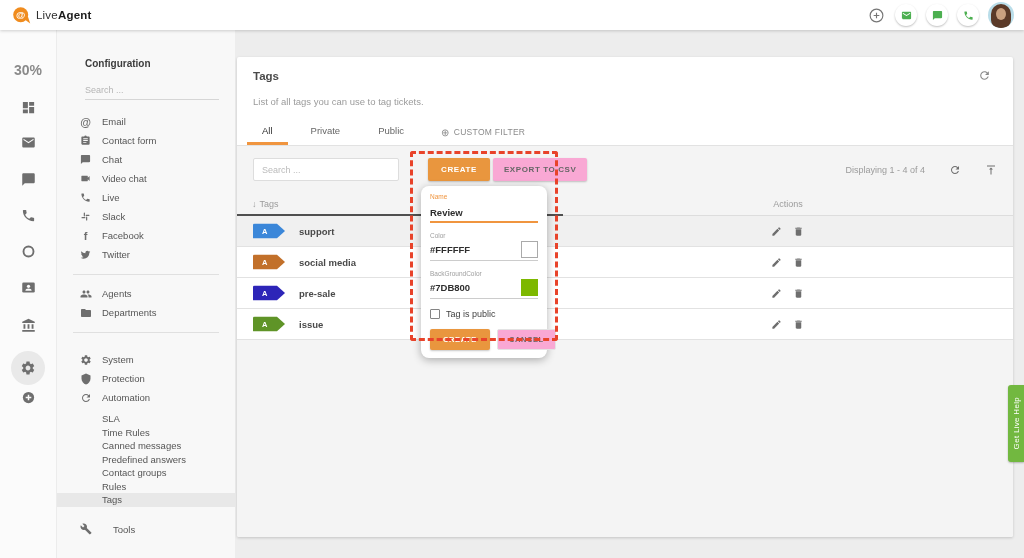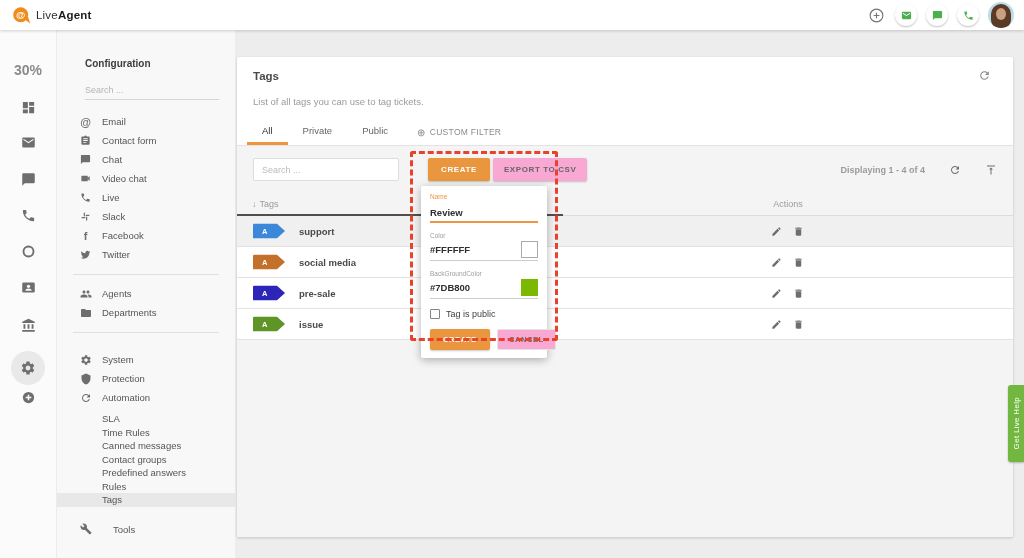--- a/index.html
+++ b/index.html
@@ -42,56 +42,56 @@
   .mtools { margin-top:13px;gap:11px; }
 
   
   .content-bg { position:absolute; left:235px; top:30px; width:789px; height:528px; background:#ededed; }
   .card { position:absolute; left:237px; top:57px; width:776px; height:480px; background:#fff; border-radius:2px;
           box-shadow:0 1px 3px rgba(0,0,0,.18); }
   .card-head { position:relative; height:88px; }
   .card-title { position:absolute; left:16px; top:13px; font-size:11.5px; font-weight:bold; color:#4a4a4a; }
   .card-refresh { position:absolute; right:22px; top:12px; cursor:pointer; }
   .card-desc { position:absolute; left:16px; top:39px; font-size:9.5px; color:#9b9b9b; }
-  .tabs { position:absolute; left:10px; bottom:0; display:flex; align-items:stretch; height:26px; }
+  .tabs { position:absolute; left:10px; bottom:0; display:flex; align-items:stretch; height:26px;gap:8px; }
   .tab { padding:0 15px; display:flex; align-items:center; font-size:9.5px; color:#666; cursor:pointer; border-bottom:3px solid transparent; }
   .tab.active { color:#333; border-bottom-color:#f0953f; }
   .tab-filter { display:flex; align-items:center; gap:4px; padding:0 14px; font-size:8.5px; color:#8a8a8a; letter-spacing:.3px; cursor:pointer; }
   .tab-filter .oplus { font-size:10px; color:#8a8a8a; }
 
   .card-body { position:absolute; left:0; top:88px; width:776px; height:392px; background:#f4f4f4; border-top:1px solid #e2e2e2; border-radius:0 0 2px 2px; }
   .toolbar { height:47px; display:flex; align-items:center; padding:0 16px; }
   .tsearch { width:146px; height:23px; border:1px solid #ddd; border-radius:2px; background:#fff; font-size:9px; color:#555;
              padding:0 8px; outline:none; font-family:inherit; }
   .tsearch::placeholder { color:#bbb; }
   .btn { height:23px; border:0; border-radius:2px; font-size:8px; font-weight:bold; letter-spacing:.6px;
          font-family:inherit; cursor:pointer; box-shadow:0 1px 2px rgba(0,0,0,.22); }
   .btn-orange { background:#e9963e; color:#fff; padding:0 13px; }
   .btn-white { background:#f9a8d4; color:#666; padding:0 11px; }
   .create-main { margin-left:29px; }
   .export { margin-left:3px; }
-  .tright { margin-left:auto; display:flex; align-items:center; gap:24px;font-weight:bold; }
+  .tright { margin-left:auto; display:flex; align-items:center; gap:24px; }
   .displaying { font-size:9px; color:#9b9b9b; }
 
   .thead { height:23px; display:flex; }
   .th-tags { flex:0 0 42%; display:flex; align-items:center; padding-left:15px; gap:3px; font-size:9px; color:#9b9b9b;
              border-bottom:2px solid #4f4f4f; }
   .th-actions { flex:1; display:flex; align-items:center; justify-content:center; font-size:9px; color:#9b9b9b;
                 border-bottom:1px solid #ddd; }
   .trow { height:31px; display:flex; align-items:center; background:#fff; border-bottom:1px solid #e2e2e2; }
   .trow.first { background:#f0f0f0; }
   .trow .cell-tag { flex:0 0 42%; display:flex; align-items:center; padding-left:16px; }
   .badge { width:32px; height:17px; clip-path:polygon(0 8%, 75% 8%, 100% 50%, 75% 92%, 0 92%); border-radius:2px;
            color:#fff; font-size:7.5px; font-weight:bold; display:flex; align-items:center; padding-left:9px; }
   .tag-name { margin-left:14px; font-size:9.5px; font-weight:bold; color:#4a4a4a; }
   .cell-actions { flex:1; display:flex; align-items:center; justify-content:center; gap:11px; }
   .act { cursor:pointer; display:flex; }
 
   
-  .dialog { position:absolute; left:421px; top:186px; width:126px; z-index:50; background:#fff; border-radius:2px;
+  .dialog { position:absolute; left:421px; top:186px; width:126px; z-index:50; background:#fff; border-radius:8px;
             box-shadow:0 2px 8px rgba(0,0,0,.3); padding:7px 9px 8px 9px; }
   .dlabel-orange { font-size:6.5px; color:#f0953f; margin-bottom:2px; }
   .dlabel-gray { font-size:6.5px; color:#9e9e9e; margin-bottom:2px; }
   .dname { width:100%; border:0; border-bottom:2px solid #f0953f; font-size:9.5px; color:#2e2e2e; font-weight:bold;
            outline:none; padding-bottom:3px; font-family:inherit; background:transparent; }
   .dsection { margin-top:9px; }
   .crow { display:flex; align-items:center; justify-content:space-between; border-bottom:1px solid #ccc; padding-bottom:2px; }
   .cval { font-size:9.5px; font-weight:bold; color:#2e2e2e; }
   .swatch { width:17px; height:17px; }
   .swatch.bordered { border:1px solid #aaa; }
@@ -317,22 +317,22 @@
           <path d="M17.65 6.35C16.2 4.9 14.21 4 12 4c-4.42 0-7.99 3.58-7.99 8s3.57 8 7.99 8c3.73 0 6.84-2.55 7.73-6h-2.08c-.82 2.33-3.04 4-5.65 4-3.31 0-6-2.69-6-6s2.69-6 6-6c1.66 0 3.14.69 4.22 1.78L13 11h7V4l-2.35 2.35z"></path>
         </svg>
     </span>
     <span class="mlabel">Automation</span>
   </div>
 
   <div style="margin-top:5px">
     <div class="msub">SLA</div>
     <div class="msub">Time Rules</div>
     <div class="msub">Canned messages</div>
+    <div class="msub">Predefined answers</div>
     <div class="msub">Contact groups</div>
-    <div class="msub">Predefined answers</div>
     <div class="msub">Rules</div>
     <div class="msub active">Tags</div>
   </div>
 
   <div class="mitem mtools">
     <span class="mic">
       <svg width="12" height="12" viewBox="0 0 24 24" fill="#6e6e6e">
           <path d="M22.7 19l-9.1-9.1c.9-2.3.4-5-1.5-6.9-2-2-5-2.4-7.4-1.3L9 6 6 9 1.6 4.7C.4 7.1.9 10.1 2.9 12.1c1.9 1.9 4.6 2.4 6.9 1.5l9.1 9.1c.4.4 1 .4 1.4 0l2.3-2.3c.5-.4.5-1.1.1-1.4z"></path>
         </svg>
     </span>

